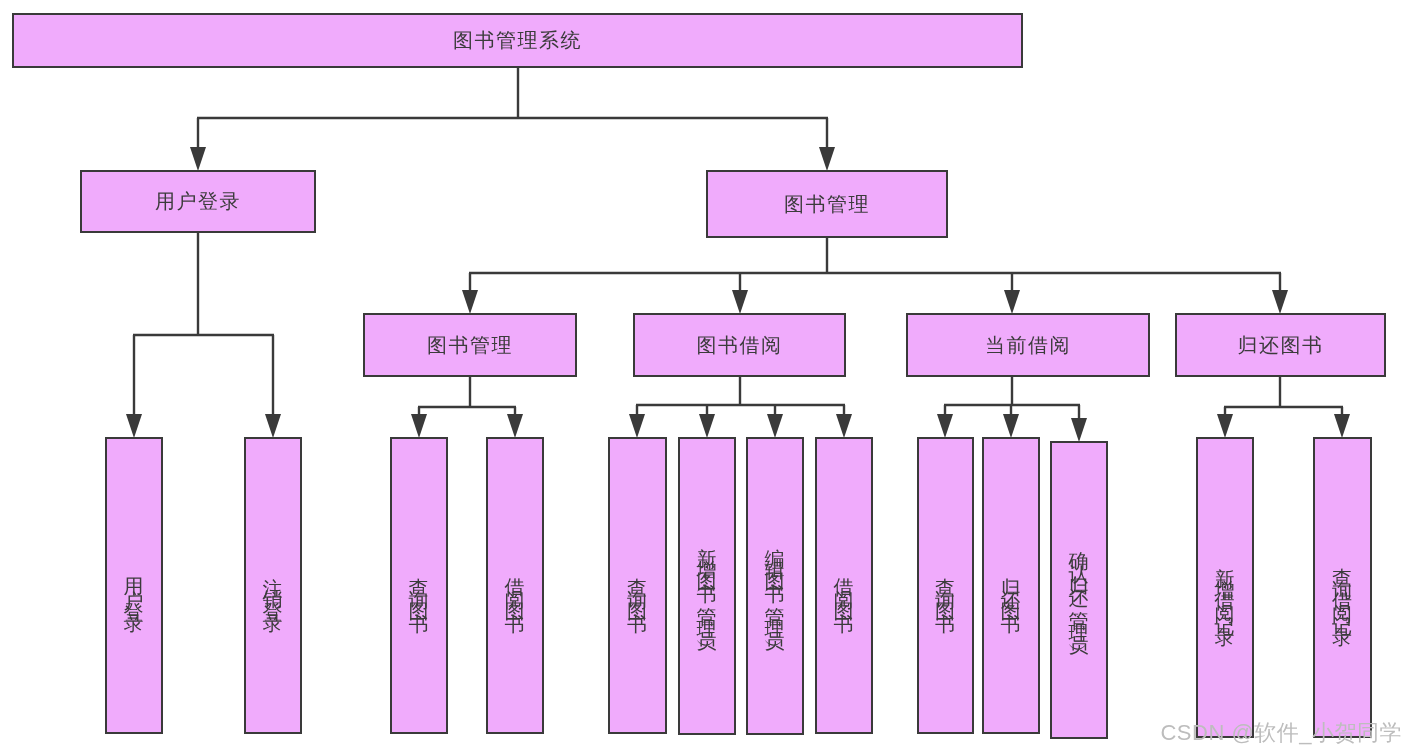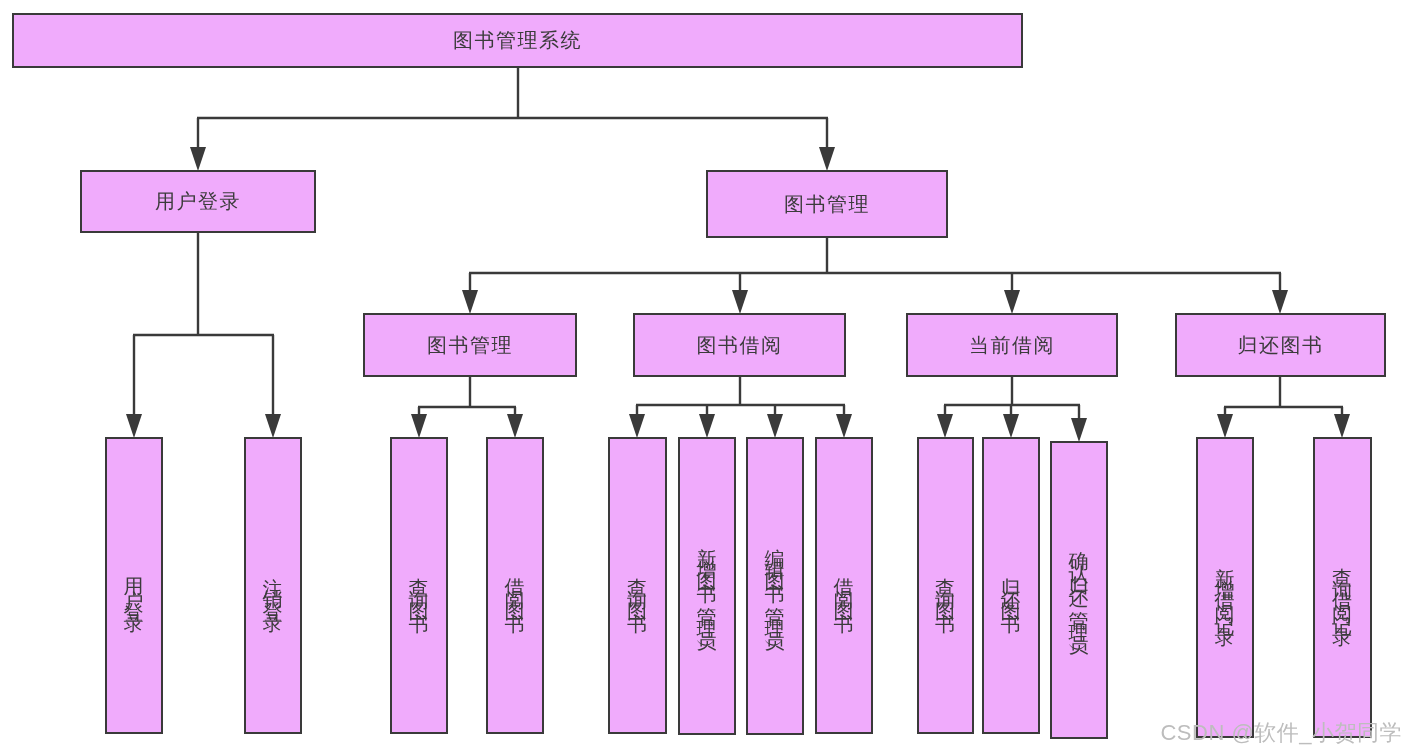--- a/index.html
+++ b/index.html
@@ -104,21 +104,21 @@
   <div class="node hbox" style="left:706px;top:170px;width:242px;height:68px">
     <span>图书管理</span>
   </div>
 
   <div class="node hbox" style="left:363px;top:313px;width:214px;height:64px">
     <span>图书管理</span>
   </div>
   <div class="node hbox" style="left:633px;top:313px;width:213px;height:64px">
     <span>图书借阅</span>
   </div>
-  <div class="node hbox" style="left:906px;top:313px;width:212px;height:64px">
+  <div class="node hbox" style="left:906px;top:313px;width:244px;height:64px">
     <span>当前借阅</span>
   </div>
   <div class="node hbox" style="left:1175px;top:313px;width:211px;height:64px">
     <span>归还图书</span>
   </div>
 
   <div class="node" style="left:105px;top:437px;width:58px;height:297px">
     <span class="vtext">用户登录</span>
   </div>
   <div class="node" style="left:244px;top:437px;width:58px;height:297px">

